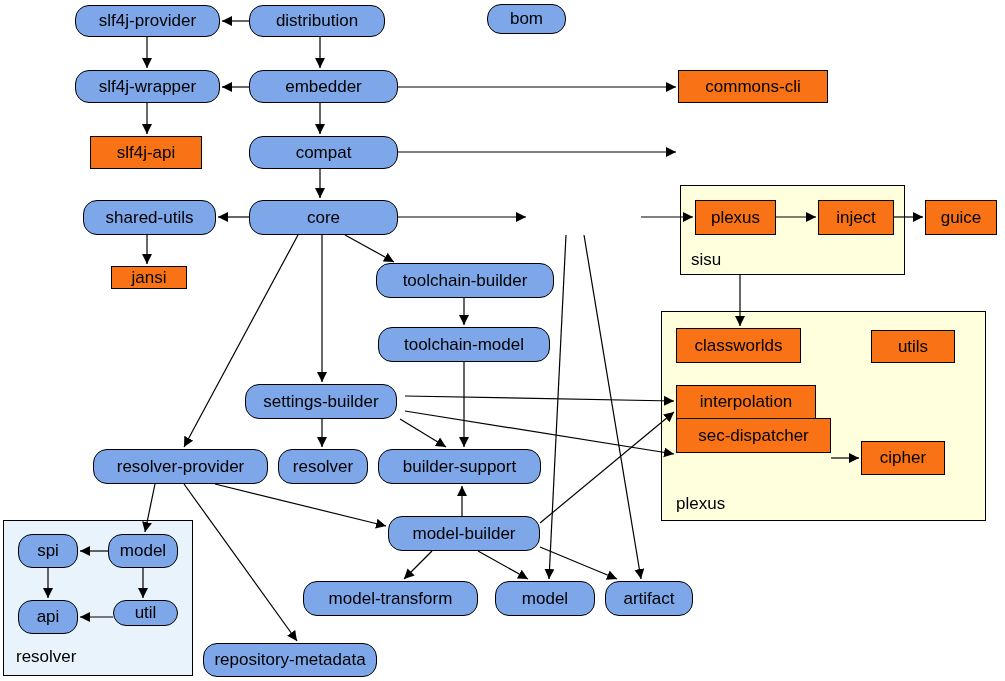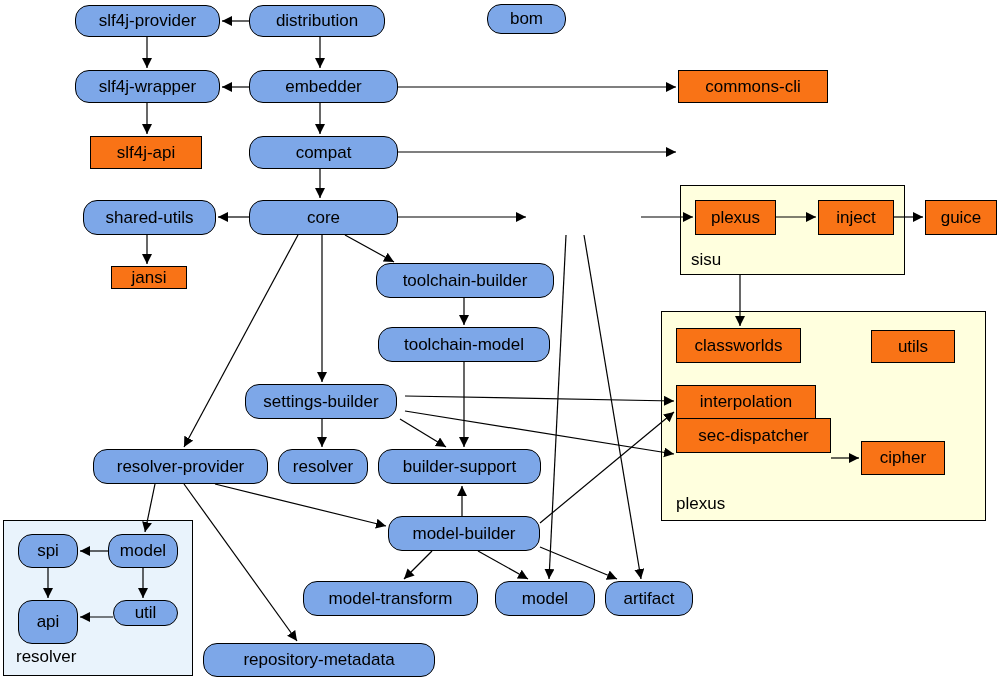--- a/index.html
+++ b/index.html
@@ -67,27 +67,27 @@
   <div class="node external" style="left:861px;top:441px;width:84px;height:34px">cipher</div>
 
   <div class="node module" style="left:93px;top:449px;width:175px;height:35px">resolver-provider</div>
   <div class="node module" style="left:278px;top:449px;width:90px;height:35px">resolver</div>
   <div class="node module" style="left:378px;top:449px;width:163px;height:35px">builder-support</div>
 
   <div class="node module" style="left:388px;top:516px;width:152px;height:35px">model-builder</div>
 
   <div class="node module" style="left:18px;top:534px;width:60px;height:34px">spi</div>
   <div class="node module" style="left:108px;top:534px;width:70px;height:34px">model</div>
-  <div class="node module" style="left:18px;top:600px;width:60px;height:44px">api</div>
+  <div class="node module" style="left:18px;top:600px;width:60px;height:34px">api</div>
   <div class="node module" style="left:113px;top:600px;width:65px;height:26px">util</div>
 
   <div class="node module" style="left:303px;top:581px;width:175px;height:35px">model-transform</div>
   <div class="node module" style="left:495px;top:581px;width:100px;height:35px">model</div>
   <div class="node module" style="left:605px;top:581px;width:88px;height:35px">artifact</div>
-  <div class="node module" style="left:203px;top:643px;width:232px;height:34px">repository-metadata</div>
+  <div class="node module" style="left:203px;top:643px;width:174px;height:34px">repository-metadata</div>
 
   <svg class="edges" width="1005" height="681">
     <defs>
       <marker id="arrow" markerWidth="12" markerHeight="12" refX="10" refY="5" orient="auto" markerUnits="userSpaceOnUse">
         <path d="M0,0 L10,5 L0,10 z" fill="#000"></path>
       </marker>
     </defs>
     <line x1="249" y1="21" x2="222" y2="21" marker-end="url(#arrow)"></line>
     <line x1="320" y1="37" x2="320" y2="68" marker-end="url(#arrow)"></line>
     <line x1="147" y1="37" x2="147" y2="68" marker-end="url(#arrow)"></line>

